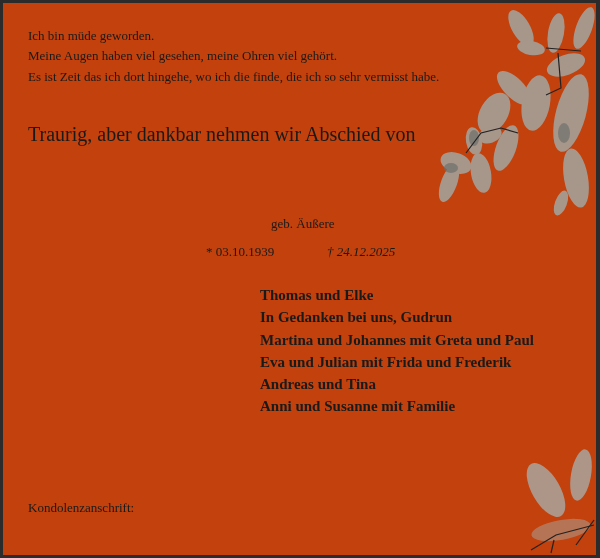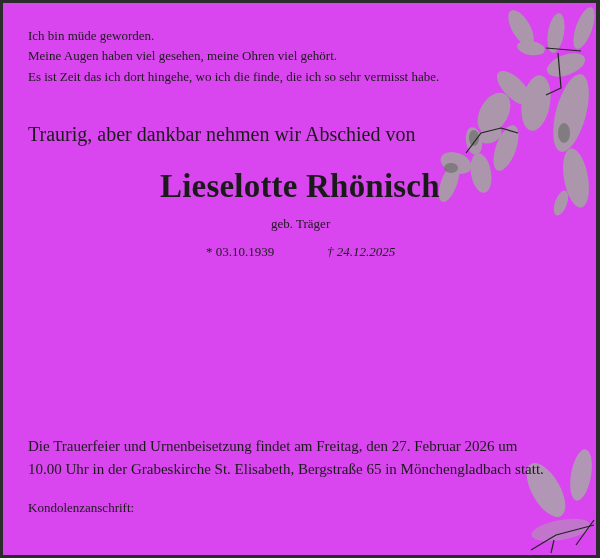--- a/index.html
+++ b/index.html
@@ -1,20 +1,20 @@
 <!DOCTYPE html>
 <html><head>
 <meta charset="utf-8">
 <style>
   html, body { margin: 0; padding: 0; background: #ffffff; }
   body { width: 600px; height: 558px; position: relative; overflow: hidden; }
   .frame {
     position: absolute; left: 0; top: 0; width: 600px; height: 558px;
     box-sizing: border-box; border: 3px solid #2b2b2b; border-right-width: 4px; border-bottom-width: 3px;
-    background: #d946ef;
+    background: #c2410c;
     font-family: "Liberation Serif", "DejaVu Serif", serif; color: #1a1a1a;
   }
   .decor { position: absolute; pointer-events: none; }
   .decor-top { right: 0; top: 0; width: 190px; height: 240px; }
   .decor-bottom { right: 0; bottom: 0; width: 90px; height: 110px; }
   .poem { position: absolute; left: 25px; top: 23px; font-size: 13px; line-height: 20.3px; }
   .poem div { white-space: nowrap; }
   .intro { position: absolute; left: 25px; top: 120px; font-size: 20px; }
   .name { position: absolute; left: 157px; top: 165px; font-size: 33px; font-weight: bold; letter-spacing: 0.2px; }
   .maiden { position: absolute; left: 268px; top: 213px; font-size: 13px; }
@@ -79,31 +79,34 @@
   </svg>
 
   <div class="poem">
     <div>Ich bin müde geworden.</div>
     <div>Meine Augen haben viel gesehen, meine Ohren viel gehört.</div>
     <div>Es ist Zeit das ich dort hingehe, wo ich die finde, die ich so sehr vermisst habe.</div>
   </div>
 
   <div class="intro">Traurig, aber dankbar nehmen wir Abschied von</div>
 
-  <div class="name">Lieselotte Rhönisch</div>
-  <div class="maiden">geb. Träger</div>
+  <div class="maiden">geb. Äußere</div>
 
   <div class="dates">
     <span class="birth">* 03.10.1939</span>
     <span class="death">† 24.12.2025</span>
   </div>
 
+  <div class="mourners">
+    <div>Thomas und Elke</div>
+    <div>In Gedanken bei uns, Gudrun</div>
+    <div>Martina und Johannes mit Greta und Paul</div>
+    <div>Eva und Julian mit Frida und Frederik</div>
+    <div>Andreas und Tina</div>
+    <div>Anni und Susanne mit Familie</div>
+  </div>
 
-  <div class="service">
-    <div>Die Trauerfeier und Urnenbeisetzung findet am Freitag, den  27. Februar 2026 um</div>
-    <div>10.00 Uhr in der Grabeskirche St. Elisabeth, Bergstraße 65 in Mönchengladbach statt.</div>
-  </div>
 
   <div class="condolence">
     <div>Kondolenzanschrift:</div>
   </div>
 
 </div>
 
 </body></html>

